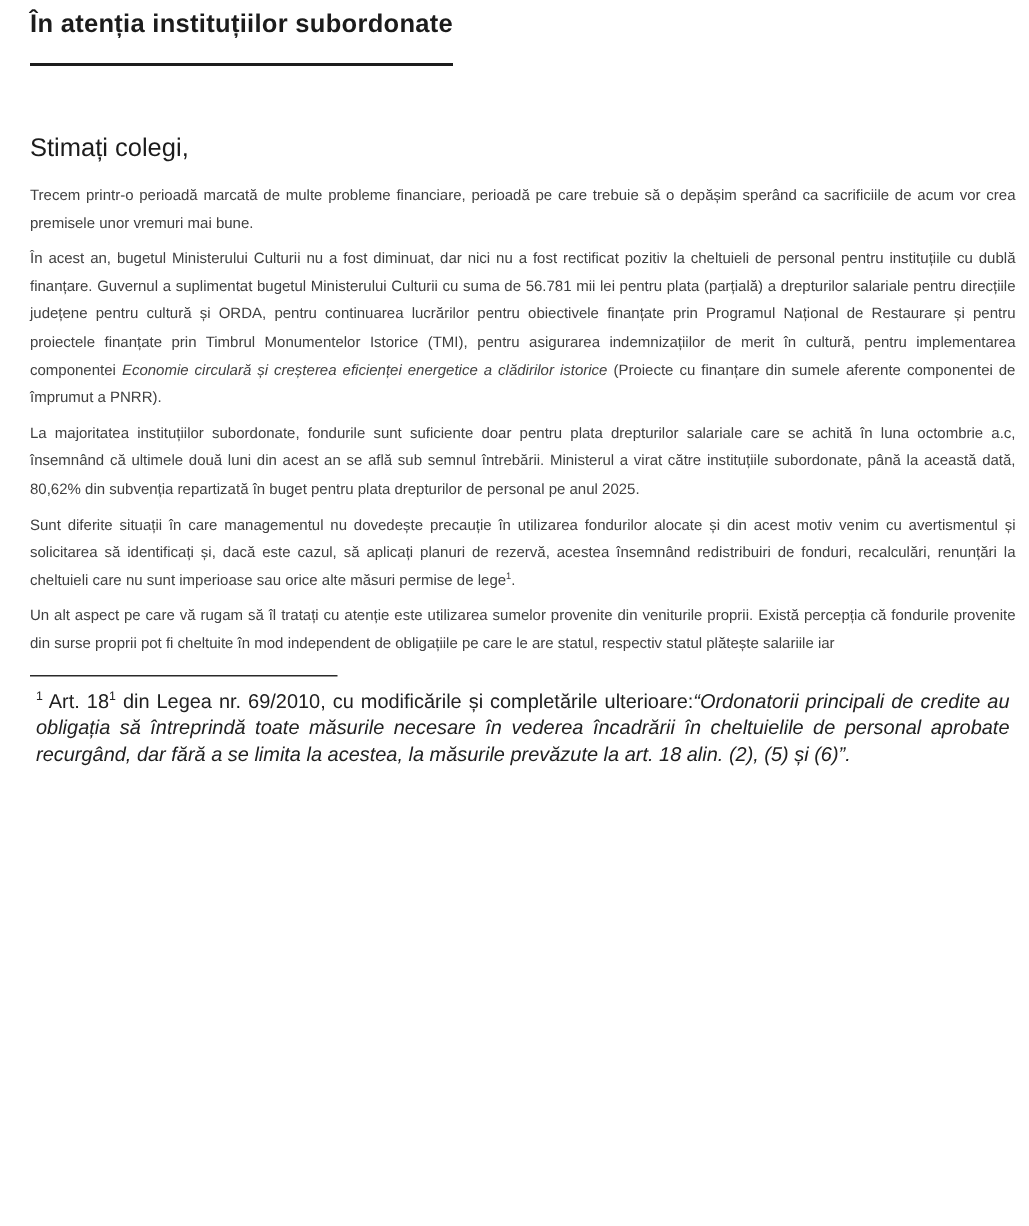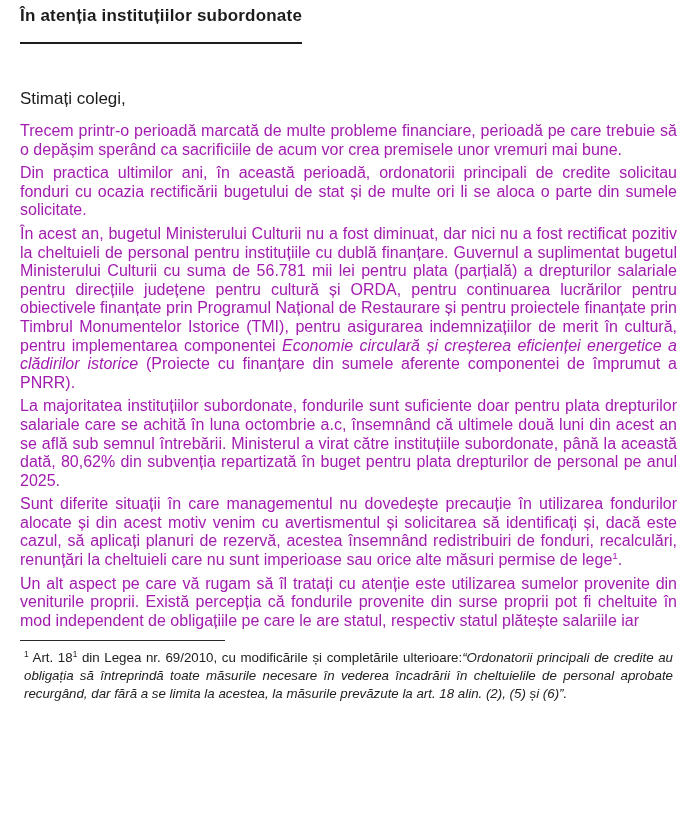--- a/index.html
+++ b/index.html
@@ -32,24 +32,24 @@
     padding-bottom: 16px;
   }
   .greeting {
     margin: 45px 0 0 0;
     font-size: 17px;
     color: #1c1c1c;
   }
   .body-text { margin-top: 13px; }
   .para {
     margin: 0 0 5px 0;
-    font-size: 16px;
+    font-size: 10px;
     line-height: 18.6px;
     text-align: justify;
-    color: #a21caf;
+    color: #404040;
   }
   .run-italic { font-style: italic; }
   .run-sup {
     vertical-align: super;
     font-size: 0.62em;
     line-height: 0;
   }
   .footnote-sep {
     width: 205px;
     height: 0;
@@ -75,23 +75,20 @@
 
   <p class="greeting">Stimați colegi,</p>
 
   <div class="body-text">
 
     <p class="para">
       <span>Trecem printr-o perioadă marcată de multe probleme financiare, perioadă pe care trebuie să o depășim sperând ca sacrificiile de acum vor crea premisele unor vremuri mai bune.</span>
     </p>
 
 
-    <p class="para">
-      <span>Din practica ultimilor ani, în această perioadă, ordonatorii principali de credite solicitau fonduri cu ocazia rectificării bugetului de stat și de multe ori li se aloca o parte din sumele solicitate.</span>
-    </p>
 
     <p class="para">
       <span>În acest an, bugetul Ministerului Culturii nu a fost diminuat, dar nici nu a fost rectificat pozitiv la cheltuieli de personal pentru instituțiile cu dublă finanțare. Guvernul a suplimentat bugetul Ministerului Culturii cu suma de 56.781 mii lei pentru plata (parțială) a drepturilor salariale pentru direcțiile județene pentru cultură și ORDA, pentru continuarea lucrărilor pentru obiectivele finanțate prin Programul Național de Restaurare și pentru proiectele finanțate prin Timbrul Monumentelor Istorice (TMI), pentru asigurarea indemnizațiilor de merit în cultură, pentru implementarea componentei </span><span class="run-italic">Economie circulară și creșterea eficienței energetice a clădirilor istorice</span><span> (Proiecte cu finanțare din sumele aferente componentei de împrumut a PNRR).</span>
     </p>
 
     <p class="para">
       <span>La majoritatea instituțiilor subordonate, fondurile sunt suficiente doar pentru plata drepturilor salariale care se achită în luna octombrie a.c, însemnând că ultimele două luni din acest an se află sub semnul întrebării. Ministerul a virat către instituțiile subordonate, până la această dată, 80,62% din subvenția repartizată în buget pentru plata drepturilor de personal pe anul 2025.</span>
     </p>
 
 

